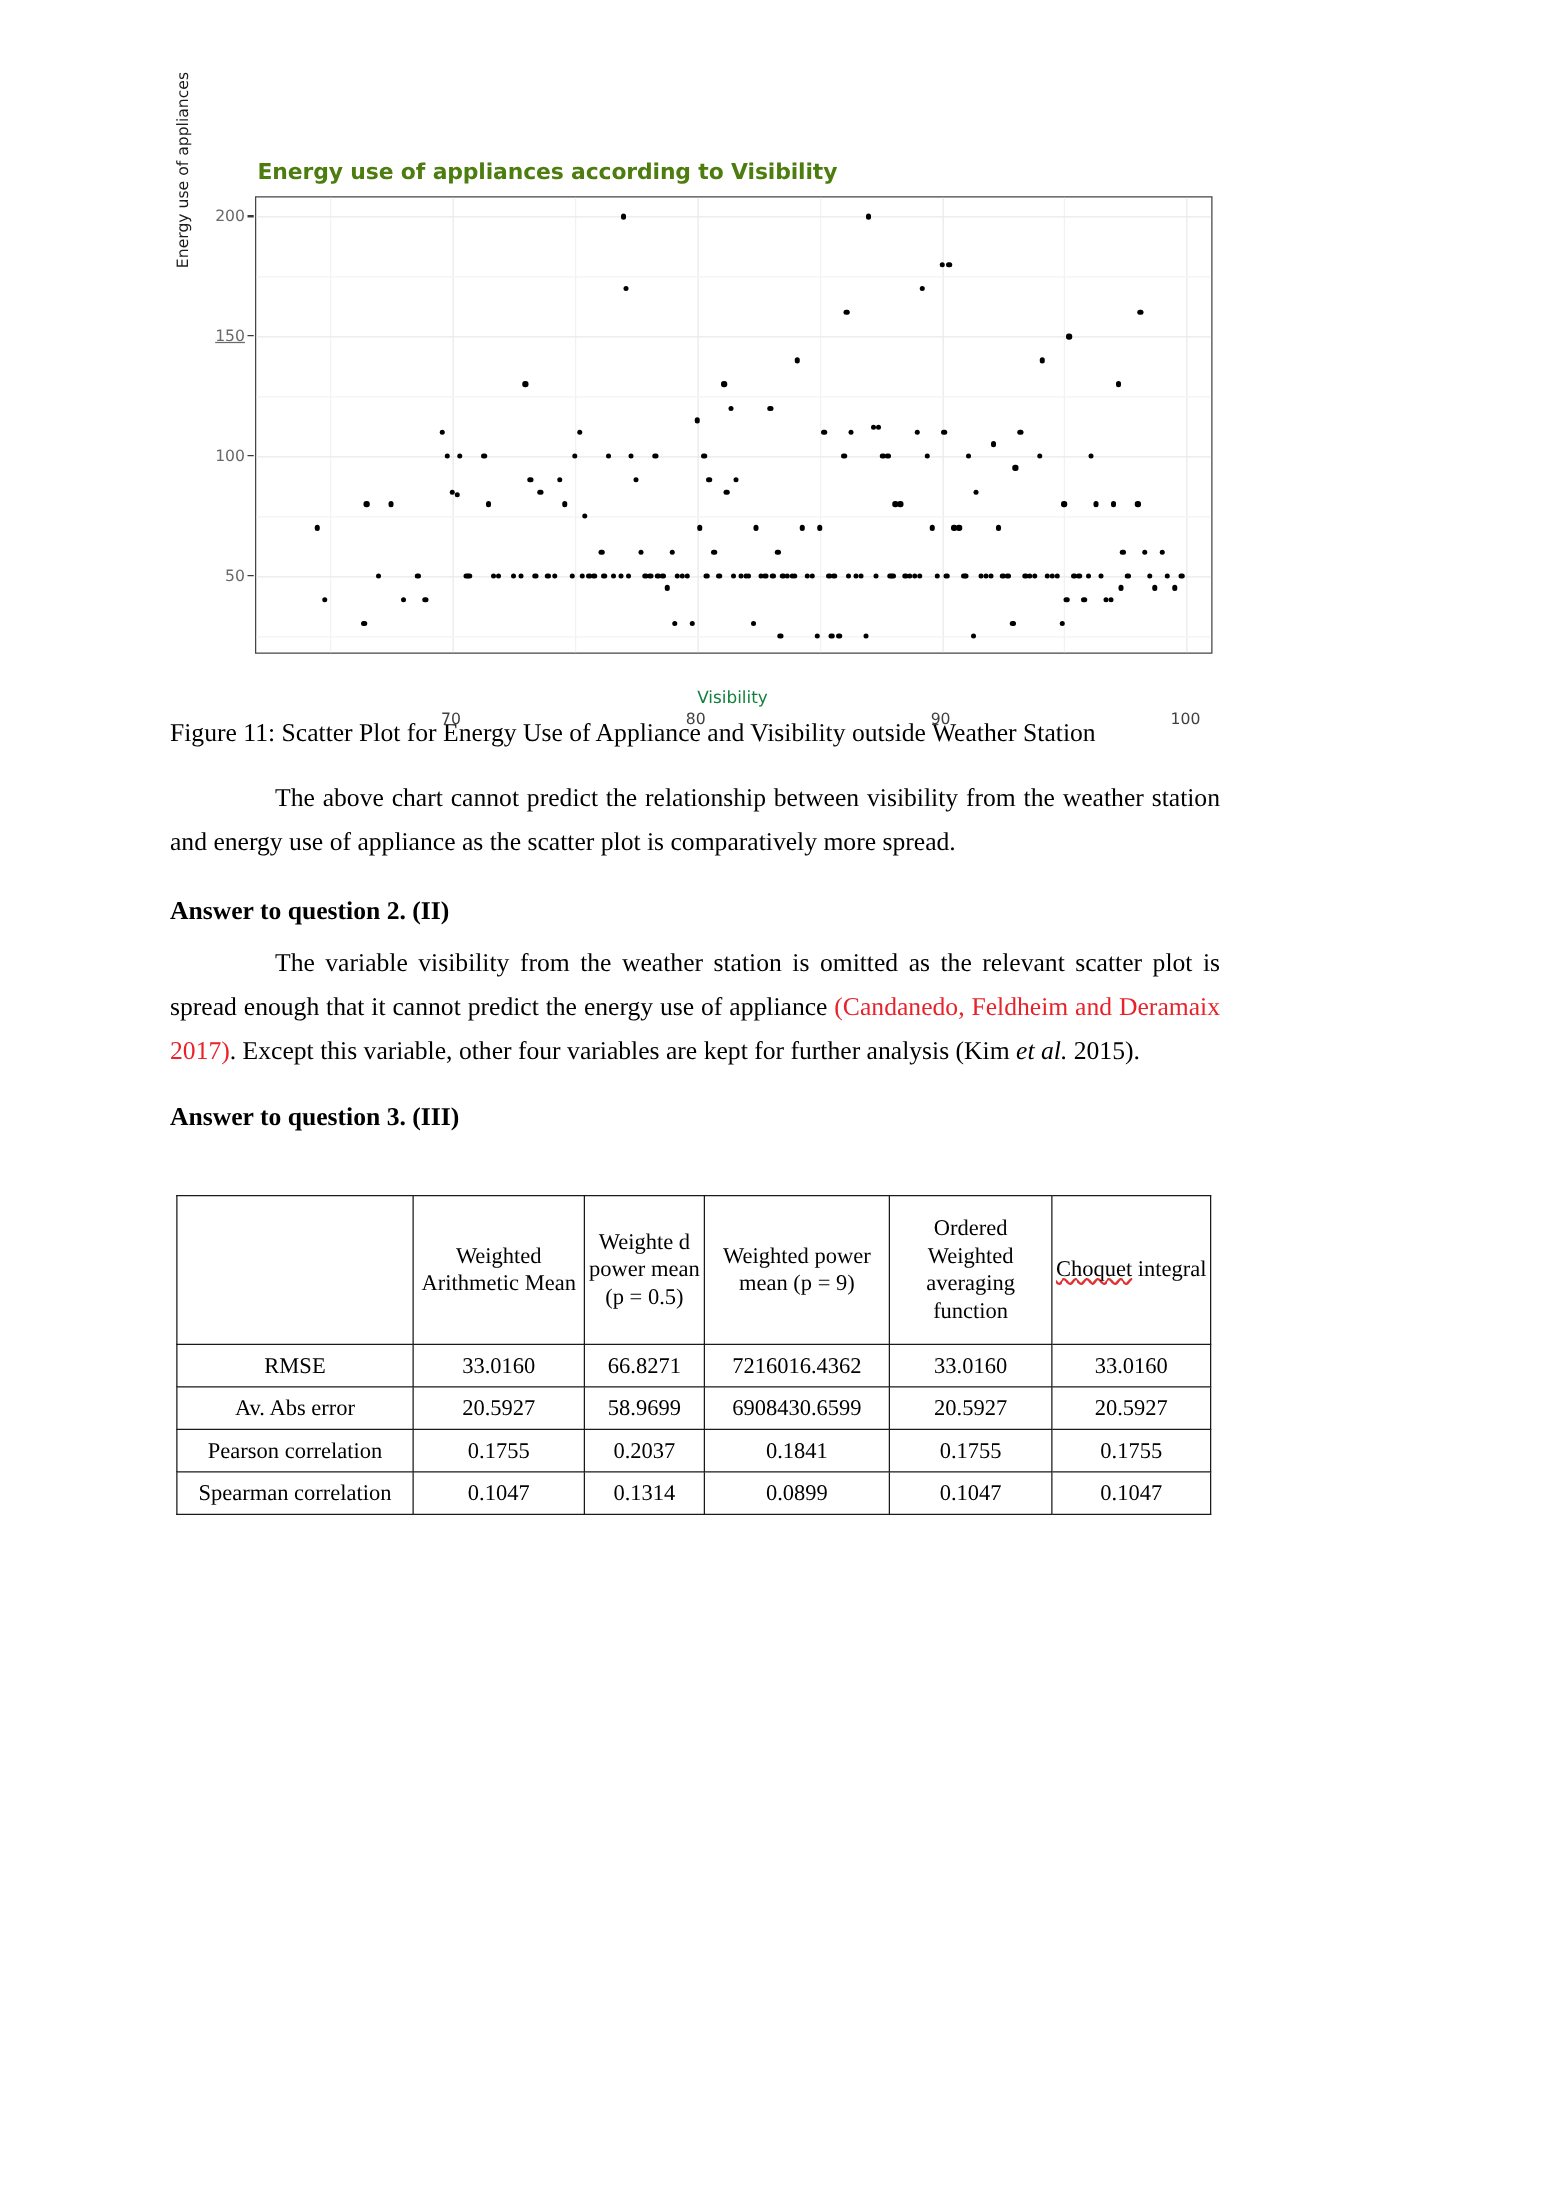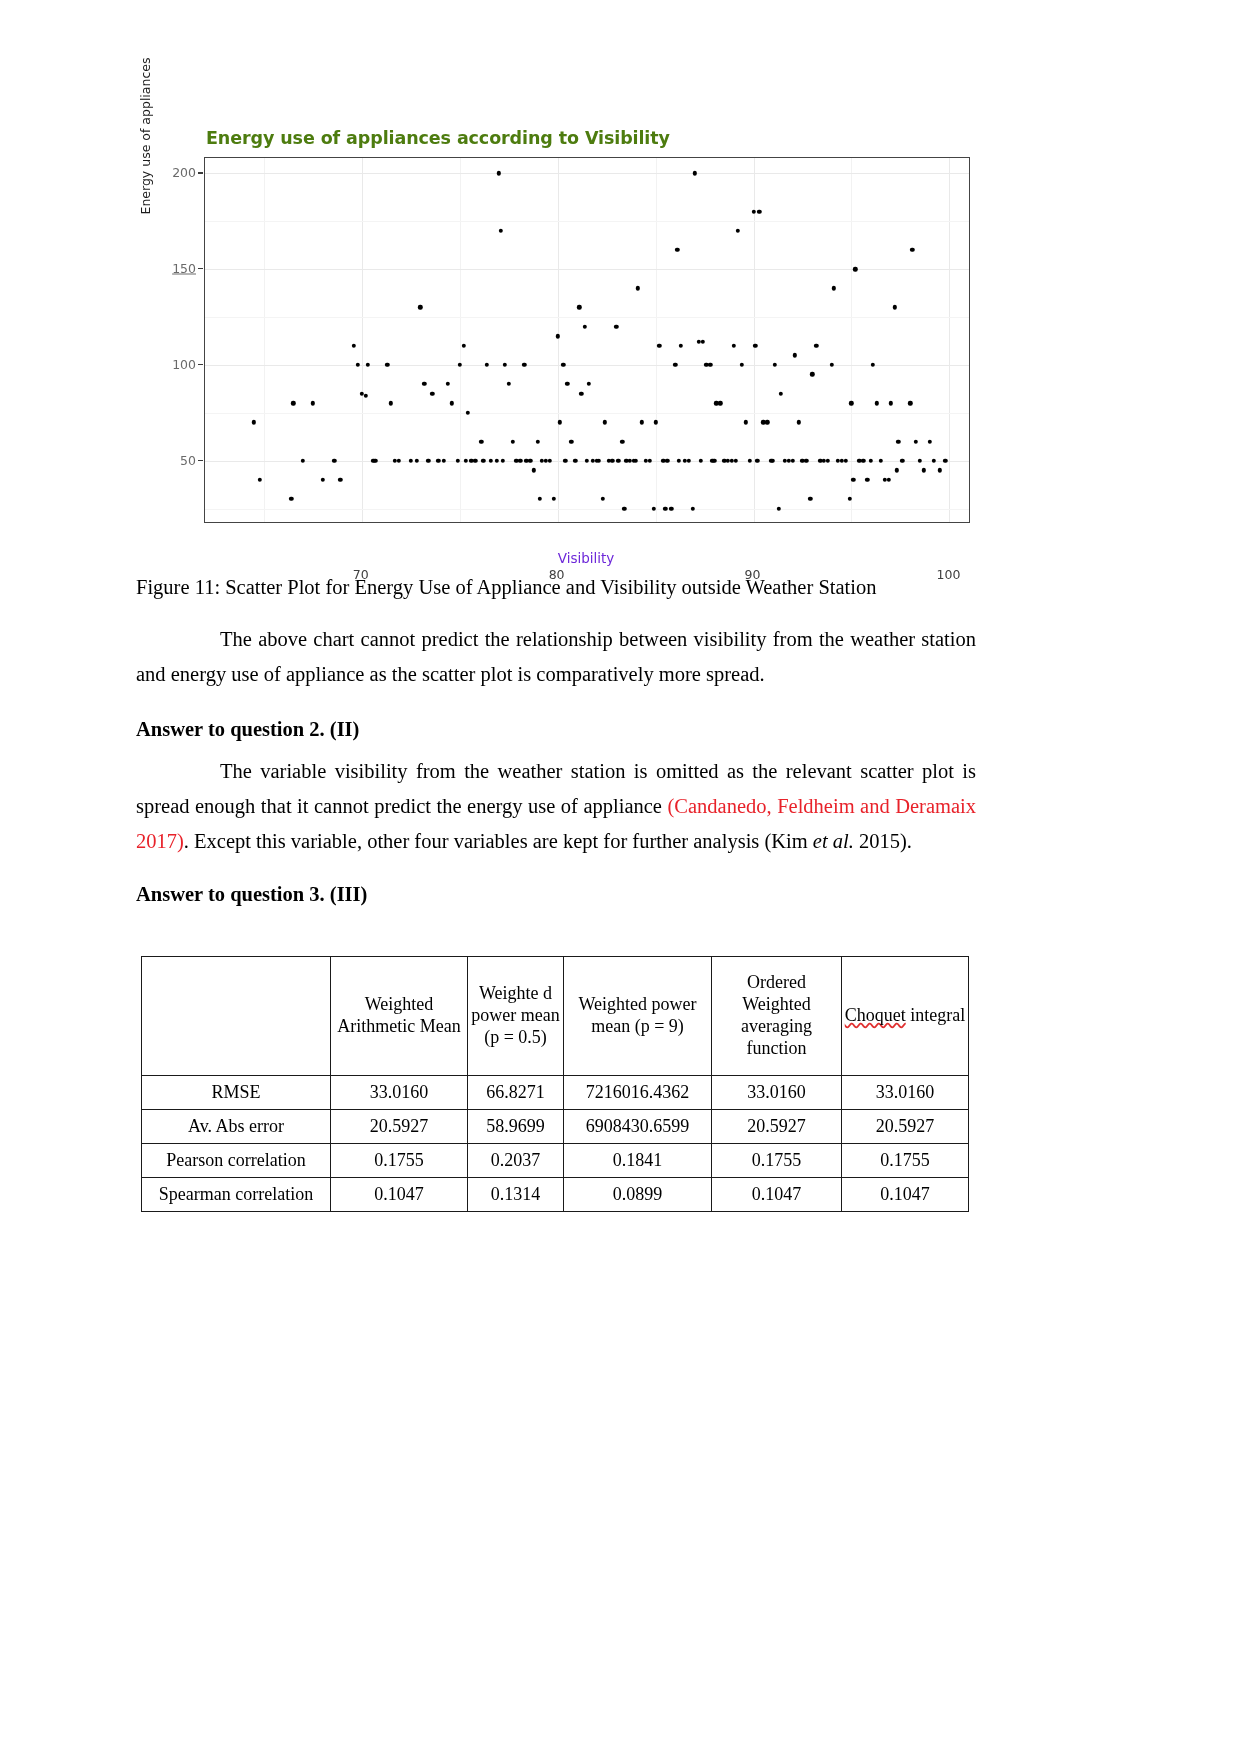--- a/index.html
+++ b/index.html
@@ -133,21 +133,21 @@
     white-space: nowrap;
   }
   .x-axis-title {
     position: absolute;
     left: 64px;
     width: 764px;
     top: 422px;
     text-align: center;
     font-family: "DejaVu Sans", "Liberation Sans", sans-serif;
     font-size: 13.5px;
-    color: #6d28d9;
+    color: #15803d;
   }
   .pt {
     position: absolute;
     width: 4.4px;
     height: 4.4px;
     border-radius: 50%;
     background: #000000;
     transform: translate(-50%, -50%);
   }
 

